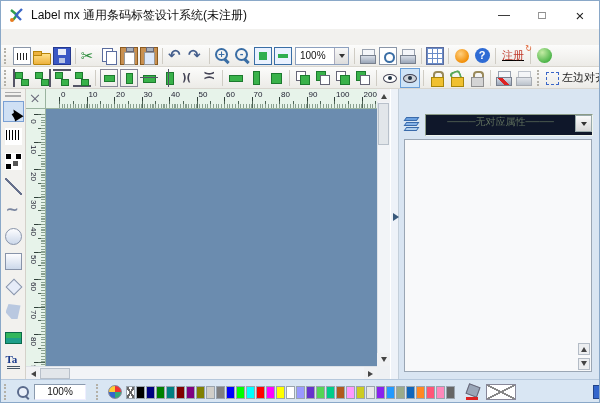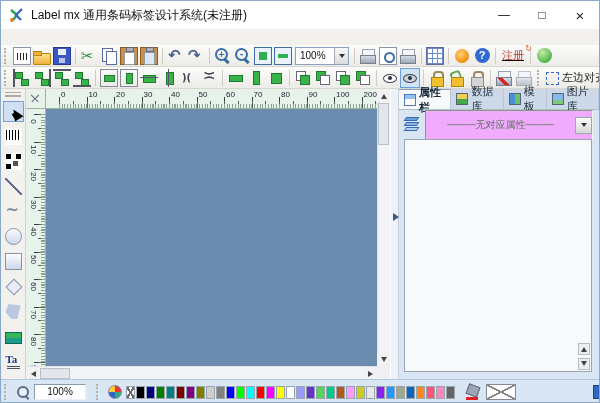--- a/index.html
+++ b/index.html
@@ -171,21 +171,21 @@
   .ti-props{background:linear-gradient(#9cc0ee 40%,#fff 40%);border-color:#4a7ac0;}
   .ti-db{background:linear-gradient(#f0d050 50%,#49a84f 50%);}
   .ti-template{background:linear-gradient(90deg,#4a90d0 50%,#6cc06c 50%);}
   .ti-pics{background:linear-gradient(#86b8e8 55%,#7cc87c 55%);}
   .prop-row{position:absolute;left:4px;top:26px;right:6px;height:20px;display:flex;align-items:center;gap:4px;}
   .layers-icon{width:18px;height:16px;position:relative;flex:none;}
   .layers-icon i{position:absolute;left:2px;width:13px;height:4px;transform:skewX(-35deg);border:1px solid #3a6aaa;}
   .layers-icon i:nth-child(1){top:0;background:#6aa0e0;}
   .layers-icon i:nth-child(2){top:5px;background:#88b4e8;}
   .layers-icon i:nth-child(3){top:10px;background:#b0d0f0;}
-  .prop-select{flex:1;height:30px;background:#f0abfc;border:1px solid;border-color:#8a9a86 #eef4ec #eef4ec #8a9a86;display:flex;align-items:center;}
+  .prop-select{flex:1;height:22px;background:#0f172a;border:1px solid;border-color:#8a9a86 #eef4ec #eef4ec #8a9a86;display:flex;align-items:flex-start;}
   .prop-select .val{flex:1;text-align:center;font-size:10px;color:#5f6f5c;overflow:hidden;white-space:nowrap;}
   .prop-select .dd{width:17px;height:17px;background:linear-gradient(#fafafa,#d8d8d8);border:1px solid #9aa;display:flex;align-items:center;justify-content:center;flex:none;}
   .prop-content{position:absolute;left:5px;top:50px;right:7px;bottom:7px;background:#f8f9fa;border:1px solid #9aa6b4;}
   .pc-btn{position:absolute;right:1px;width:12px;height:12px;background:#eceef0;border:1px solid #b4bcc6;display:flex;align-items:center;justify-content:center;}
 
   
   .statusbar{position:absolute;left:0;top:378px;right:0;height:25px;background:#d9e6f3;border-top:1px solid #b6c8dc;display:flex;align-items:center;overflow:hidden;}
   .sb-zoombox{width:52px;height:16px;background:#fff;border:1px solid;border-color:#8a9aae #eef #eef #8a9aae;font-size:10px;text-align:center;line-height:14px;color:#111;flex:none;}
   .sb-mag{width:14px;height:14px;position:relative;flex:none;margin:0 4px;}
   .sb-mag::before{content:"";position:absolute;left:1px;top:1px;width:8px;height:8px;border:2px solid #5a6a8c;border-radius:50%;background:#eaf0fa;}
@@ -479,38 +479,20 @@
           </div>
       </div>
       <div class="scroll-corner"></div>
     </div>
 
     <div class="splitter">
       <div class="arrow"></div>
     </div>
 
     <div class="panel">
-      <div class="tabs" id="panel-tabs">
-          <div class="tab active">
-            <span class="tabicon ti-props"></span>
-            <span>属性栏</span>
-          </div>
-          <div class="tab">
-            <span class="tabicon ti-db"></span>
-            <span>数据库</span>
-          </div>
-          <div class="tab">
-            <span class="tabicon ti-template"></span>
-            <span>模板</span>
-          </div>
-          <div class="tab">
-            <span class="tabicon ti-pics"></span>
-            <span>图片库</span>
-          </div>
-        </div>
       <div class="prop-row">
         <div class="layers-icon">
             <i></i>
             <i></i>
             <i></i>
           </div>
         <div class="prop-select">
           <span class="val">────无对应属性────</span>
           <span class="dd">
               <i class="tri-d"></i>

